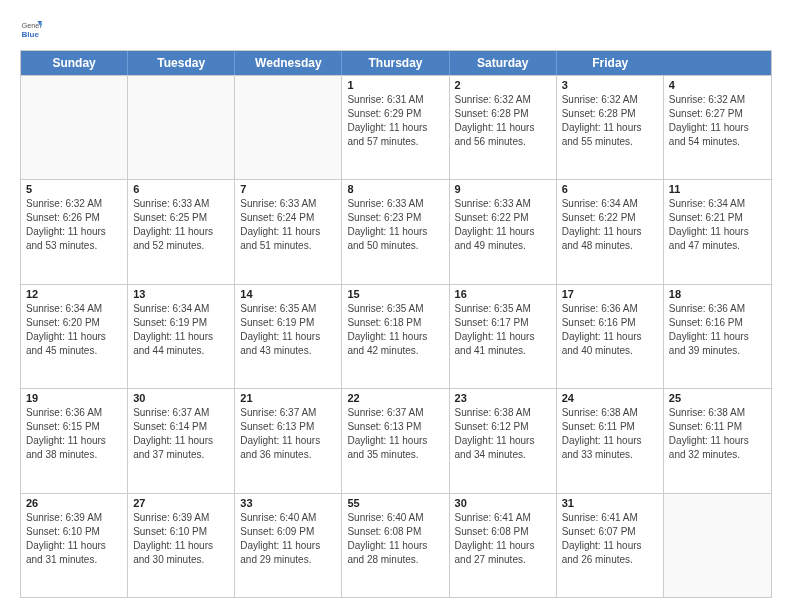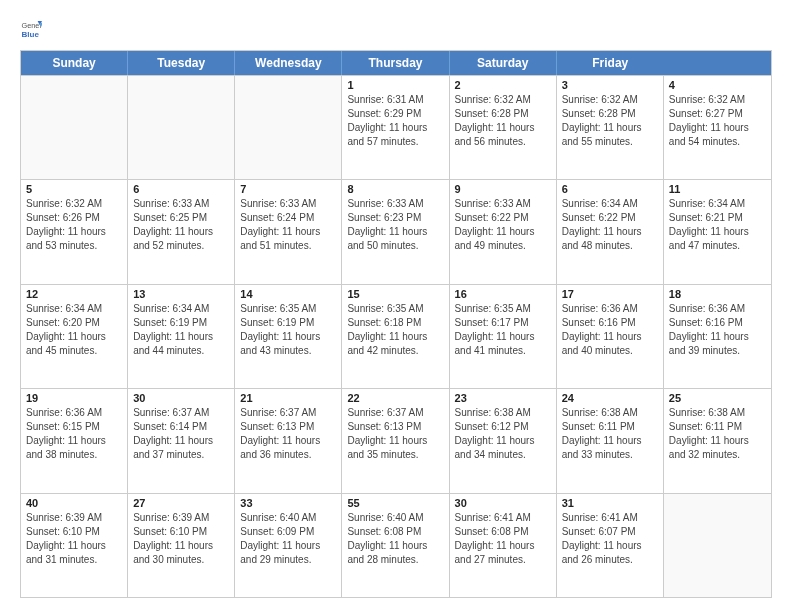--- a/index.html
+++ b/index.html
@@ -297,21 +297,21 @@
           </div>
           <div class="cal-cell">
             <div class="day-number">25</div>
             <div class="day-info" style="white-space: pre-line;">Sunrise: 6:38 AM
 Sunset: 6:11 PM
 Daylight: 11 hours and 32 minutes.</div>
           </div>
         </div>
         <div class="cal-row">
           <div class="cal-cell">
-            <div class="day-number">40</div>
+            <div class="day-number">26</div>
             <div class="day-info" style="white-space: pre-line;">Sunrise: 6:39 AM
 Sunset: 6:10 PM
 Daylight: 11 hours and 31 minutes.</div>
           </div>
           <div class="cal-cell">
             <div class="day-number">27</div>
             <div class="day-info" style="white-space: pre-line;">Sunrise: 6:39 AM
 Sunset: 6:10 PM
 Daylight: 11 hours and 30 minutes.</div>
           </div>

